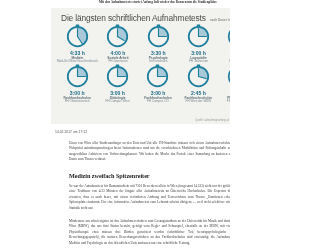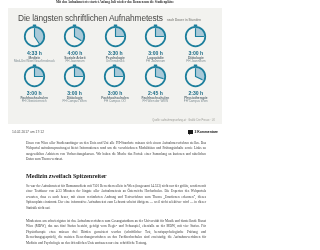--- a/index.html
+++ b/index.html
@@ -15,20 +15,21 @@
     font-family: "Liberation Serif", "DejaVu Serif", serif;
     color: #333333;
   }
 
   .page {
     width: 230px;
     height: 192px;
     position: relative;
     background: #ffffff;
     box-sizing: border-box;
+    margin-left: 43px;
   }
 
   
   .top-teaser {
     position: absolute;
     top: 0px;
     left: 12px;
     width: 206px;
     font-family: "Liberation Serif", serif;
     font-weight: bold;

